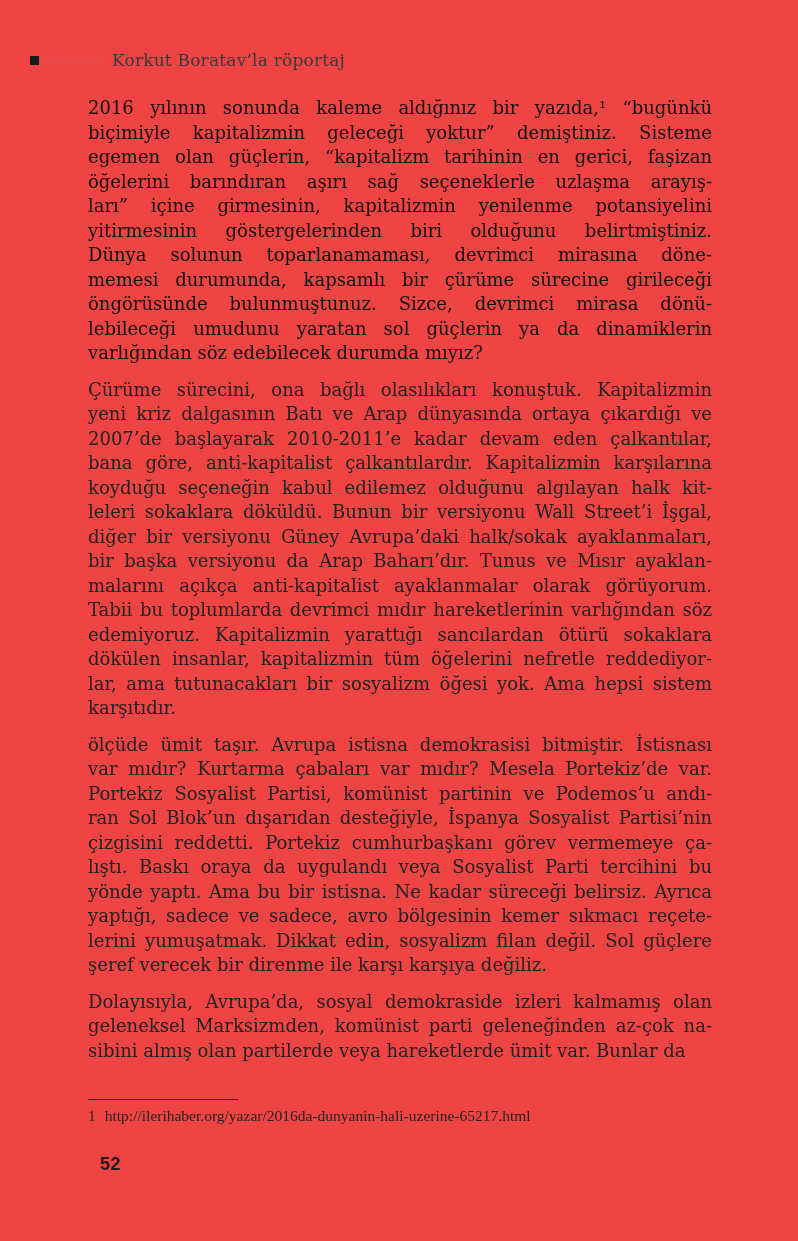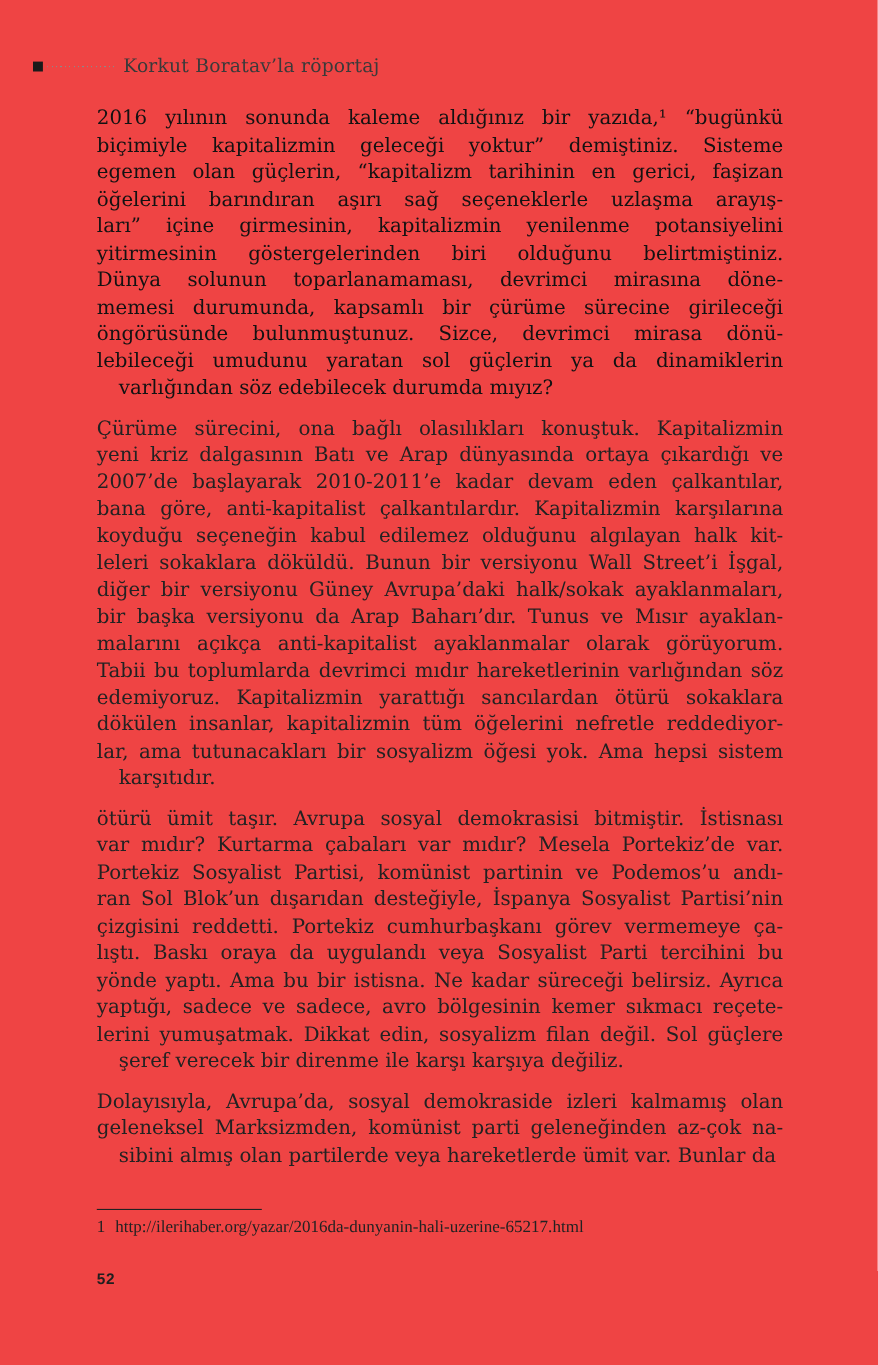--- a/index.html
+++ b/index.html
@@ -15,33 +15,33 @@
     width:62px; height:1px; margin:1px 7px 0 4px; flex:0 0 auto;
     background:repeating-linear-gradient(90deg,#8a8a8a 0 1px,transparent 1px 4px);
   }
   .header-title { font-size:17px; color:#3a3a3a; letter-spacing:0.2px; white-space:nowrap; }
 
   
   .content { position:absolute; left:88px; top:96px; width:624px; }
   .para { margin:0 0 12px 0; font-size:18px; line-height:24.5px; color:#222222; }
   .para.question { font-weight:normal; color:#121212; }
   .line { text-align:justify; text-align-last:justify; white-space:normal; }
-  .line.last { text-align-last:left;margin-left:20px; }
+  .line.last { text-align-last:left; }
 
   
   .footnote { position:absolute; left:88px; top:1099px; width:624px;
               font-family:"Liberation Serif", serif; font-size:15.5px; color:#222222; }
   .footnote-rule { width:150px; height:0; border-top:1.5px solid #222222; margin-bottom:7px; }
   .footnote-line { display:flex; }
   .footnote-marker { margin-right:9px; }
 
   
-  .page-number { position:absolute; left:88px; top:1154px;
+  .page-number { position:absolute; left:100px; top:1154px;
                  font-family:"Liberation Sans", sans-serif; font-weight:bold;
-                 font-size:14px; color:#1f1f1f; letter-spacing:0.5px; }
+                 font-size:18px; color:#1f1f1f; letter-spacing:0.5px; }
 </style>
 </head>
 <body>
 
 <div class="page">
 
   <div class="header">
     <span class="header-square"></span>
     <span class="header-leader"></span>
     <span class="header-title">Korkut Boratav’la röportaj</span>
@@ -72,21 +72,21 @@
           <div class="line">diğer bir versiyonu Güney Avrupa’daki halk/sokak ayaklanmaları,</div>
           <div class="line">bir başka versiyonu da Arap Baharı’dır. Tunus ve Mısır ayaklan-</div>
           <div class="line">malarını açıkça anti-kapitalist ayaklanmalar olarak görüyorum.</div>
           <div class="line">Tabii bu toplumlarda devrimci mıdır hareketlerinin varlığından söz</div>
           <div class="line">edemiyoruz. Kapitalizmin yarattığı sancılardan ötürü sokaklara</div>
           <div class="line">dökülen insanlar, kapitalizmin tüm öğelerini nefretle reddediyor-</div>
           <div class="line">lar, ama tutunacakları bir sosyalizm öğesi yok. Ama hepsi sistem</div>
           <div class="line last">karşıtıdır.</div>
         </div>
         <div class="para answer">
-          <div class="line">ötürü ümit taşır. Avrupa sosyal demokrasisi bitmiştir. İstisnası</div>
+          <div class="line">ölçüde ümit taşır. Avrupa istisna demokrasisi bitmiştir. İstisnası</div>
           <div class="line">var mıdır? Kurtarma çabaları var mıdır? Mesela Portekiz’de var.</div>
           <div class="line">Portekiz Sosyalist Partisi, komünist partinin ve Podemos’u andı-</div>
           <div class="line">ran Sol Blok’un dışarıdan desteğiyle, İspanya Sosyalist Partisi’nin</div>
           <div class="line">çizgisini reddetti. Portekiz cumhurbaşkanı görev vermemeye ça-</div>
           <div class="line">lıştı. Baskı oraya da uygulandı veya Sosyalist Parti tercihini bu</div>
           <div class="line">yönde yaptı. Ama bu bir istisna. Ne kadar süreceği belirsiz. Ayrıca</div>
           <div class="line">yaptığı, sadece ve sadece, avro bölgesinin kemer sıkmacı reçete-</div>
           <div class="line">lerini yumuşatmak. Dikkat edin, sosyalizm filan değil. Sol güçlere</div>
           <div class="line last">şeref verecek bir direnme ile karşı karşıya değiliz.</div>
         </div>

